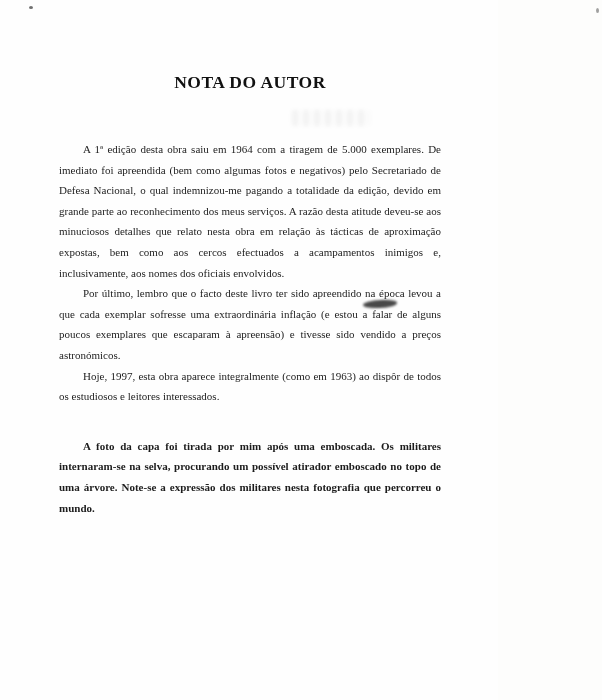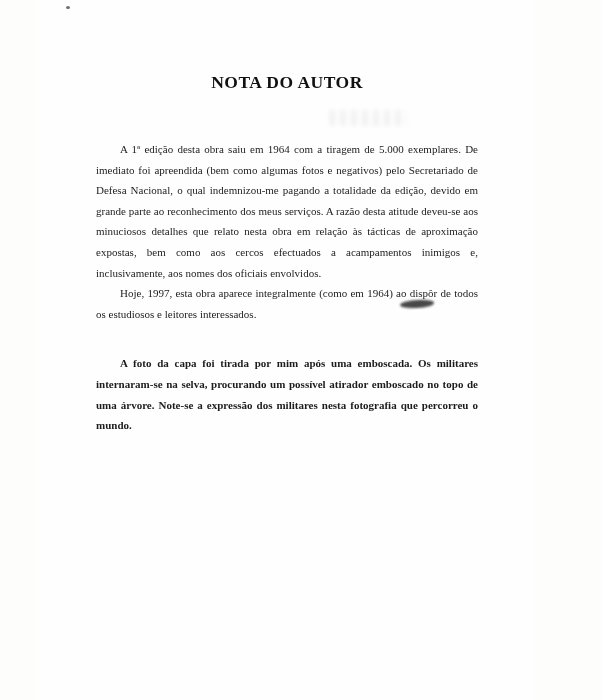--- a/index.html
+++ b/index.html
@@ -12,21 +12,20 @@
     font-family: "Liberation Serif", serif;
   }
   .book-page {
     position: relative;
     width: 498px;
     height: 700px;
     background: #fefefe;
     box-sizing: border-box;
     padding: 72px 57px 0 59px;
     color: #1c1c1c;
-    margin-left: 37px;
   }
   .page-title {
     margin: 0 0 46px 0;
     text-align: center;
     font-size: 17.5px;
     font-weight: bold;
     letter-spacing: 0.5px;
     color: #111111;
   }
   .text-block {
@@ -98,21 +97,22 @@
 <body>
 
 <div class="book-page">
 
   <h1 class="page-title">NOTA DO AUTOR</h1>
 
   <div class="faint-stamp"></div>
 
   <div class="text-block">
     <p class="para">A 1ª edição desta obra saiu em 1964 com a tiragem de 5.000 exemplares. De imediato foi apreendida (bem como algumas fotos e negativos) pelo Secretariado de Defesa Nacional, o qual indemnizou-me pagando a totalidade da edição, devido em grande parte ao reconhecimento dos meus serviços. A razão desta atitude deveu-se aos minuciosos detalhes que relato nesta obra em relação às tácticas de aproximação expostas, bem como aos cercos efectuados a acampamentos inimigos e, inclusivamente, aos nomes dos oficiais envolvidos.</p>
-    <p class="para">Hoje, 1997, esta obra aparece integralmente (como em 1964) ao dispôr de todos os estudiosos e leitores interessados.</p>
+    <p class="para">Por último, lembro que o facto deste livro ter sido apreendido na época levou a que cada exemplar sofresse uma extraordinária inflação (e estou a falar de alguns poucos exemplares que escaparam à apreensão) e tivesse sido vendido a preços astronómicos.</p>
+    <p class="para">Hoje, 1997, esta obra aparece integralmente (como em 1963) ao dispôr de todos os estudiosos e leitores interessados.</p>
     <p class="para gap-before">A foto da capa foi tirada por mim após uma emboscada. Os militares internaram-se na selva, procurando um possível atirador emboscado no topo de uma árvore. Note-se a expressão dos militares nesta fotografia que percorreu o mundo.</p>
   </div>
 
   <div class="ink-smudge"></div>
   <div class="speck-top-left"></div>
   <div class="speck-right-edge"></div>
 
 </div>
 
 </body></html>

